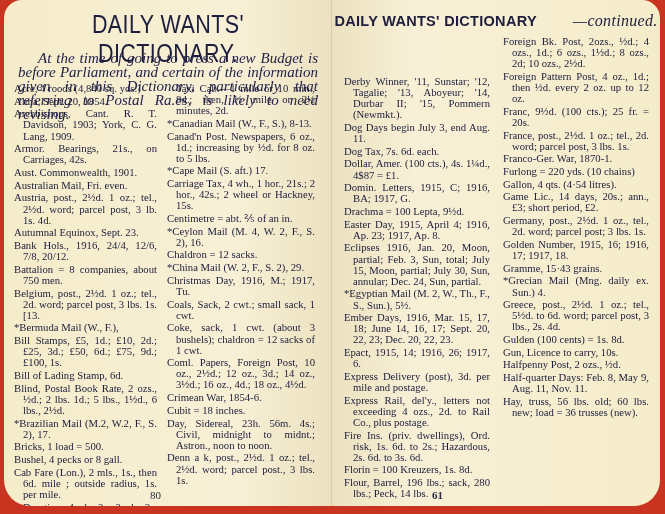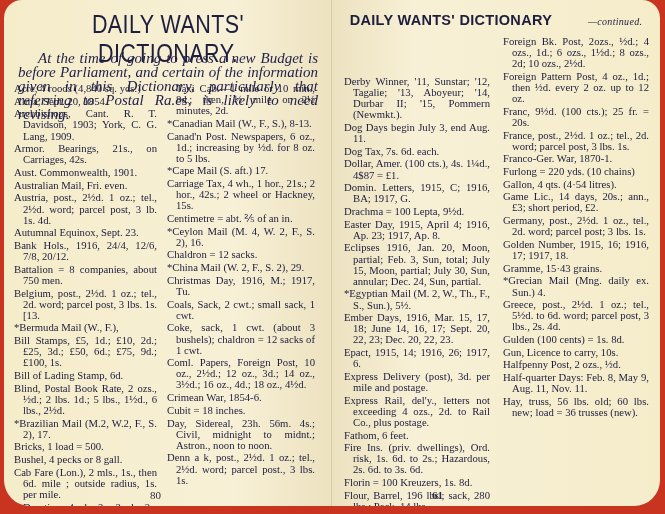--- a/index.html
+++ b/index.html
@@ -5,21 +5,21 @@
   html,body{margin:0;padding:0;}
   body{width:665px;height:514px;background:#5a1a14;position:relative;overflow:hidden;font-family:"DejaVu Serif","Liberation Serif",serif;color:#1a1a3a;}
   .spread{position:absolute;left:0;top:0;width:665px;height:514px;background:#c8341f;}
   .page{position:absolute;top:0;height:506px;background:#f7efd2;overflow:hidden;text-decoration:underline;}
   .page.left{left:4px;width:328px;border-radius:18px 0 0 26px;background:linear-gradient(90deg,#f5ecca 0%,#f8f0d6 70%,#ece2c0 100%);}
   .page.right{left:332px;width:328px;border-radius:0 18px 26px 0;background:linear-gradient(90deg,#ece2c0 0%,#f8f0d6 25%,#f5ecca 100%);}
   .spine{position:absolute;left:331px;top:0;width:2px;height:506px;background:#d8cda8;}
   .title-main{position:absolute;left:0;width:328px;top:10px;text-align:center;font-family:"Liberation Sans","DejaVu Sans",sans-serif;font-size:25px;letter-spacing:0.5px;color:#1d1d3d;transform:scaleX(0.86);}
   .notice{position:absolute;left:14px;width:300px;top:44px;font-family:"Liberation Serif",serif;font-style:italic;font-size:15px;line-height:14px;text-align:justify;text-indent:20px;color:#22224a;margin-top:7px;}
   .title-cont{position:absolute;left:0;width:328px;top:12px;text-align:center;font-family:"Liberation Sans",sans-serif;font-weight:bold;font-size:14.5px;letter-spacing:0.3px;color:#1d1d3d;}
-  .title-cont i{font-family:"Liberation Serif",serif;font-weight:normal;font-size:10px;margin-left:36px;}
+  .title-cont i{font-family:"Liberation Serif",serif;font-weight:normal;font-size:16px;margin-left:36px;}
   .col{position:absolute;font-family:"Liberation Serif","DejaVu Serif",serif;font-size:10.7px;line-height:11.1px;color:#1c1c3c;}
   .entry{padding-left:9px;text-indent:-9px;text-align:justify;margin-bottom:1.6px;}
   .pagenum{position:absolute;font-family:"Liberation Serif",serif;font-size:11px;color:#2a2a44;}
 </style>
 </head>
 <body>
 
 <div class="spread">
 
   <div class="page left">
@@ -86,21 +86,20 @@
       <div class="entry">Dollar, Amer. (100 cts.), 4s. 1¼d., 4$87 = £1.</div>
       <div class="entry">Domin. Letters, 1915, C; 1916, BA; 1917, G.</div>
       <div class="entry">Drachma = 100 Lepta, 9½d.</div>
       <div class="entry">Easter Day, 1915, April 4; 1916, Ap. 23; 1917, Ap. 8.</div>
       <div class="entry">Eclipses 1916, Jan. 20, Moon, partial; Feb. 3, Sun, total; July 15, Moon, partial; July 30, Sun, annular; Dec. 24, Sun, partial.</div>
       <div class="entry">*Egyptian Mail (M. 2, W., Th., F., S., Sun.), 5½.</div>
       <div class="entry">Ember Days, 1916, Mar. 15, 17, 18; June 14, 16, 17; Sept. 20, 22, 23; Dec. 20, 22, 23.</div>
       <div class="entry">Epact, 1915, 14; 1916, 26; 1917, 6.</div>
       <div class="entry">Express Delivery (post), 3d. per mile and postage.</div>
       <div class="entry">Express Rail, del'y., letters not exceeding 4 ozs., 2d. to Rail Co., plus postage.</div>
-      <div class="entry">Fathom, 6 feet.</div>
       <div class="entry">Fire Ins. (priv. dwellings), Ord. risk, 1s. 6d. to 2s.; Hazardous, 2s. 6d. to 3s. 6d.</div>
       <div class="entry">Florin = 100 Kreuzers, 1s. 8d.</div>
       <div class="entry">Flour, Barrel, 196 lbs.; sack, 280 lbs.; Peck, 14 lbs.</div>
     </div>
 
     <div class="col" style="left:171px;top:36px;width:146px;">
       <div class="entry">Foreign Bk. Post, 2ozs., ½d.; 4 ozs., 1d.; 6 ozs., 1½d.; 8 ozs., 2d; 10 ozs., 2½d.</div>
       <div class="entry">Foreign Pattern Post, 4 oz., 1d.; then ½d. every 2 oz. up to 12 oz.</div>
       <div class="entry">Franc, 9½d. (100 cts.); 25 fr. = 20s.</div>
       <div class="entry">France, post., 2½d. 1 oz.; tel., 2d. word; parcel post, 3 lbs. 1s.</div>

